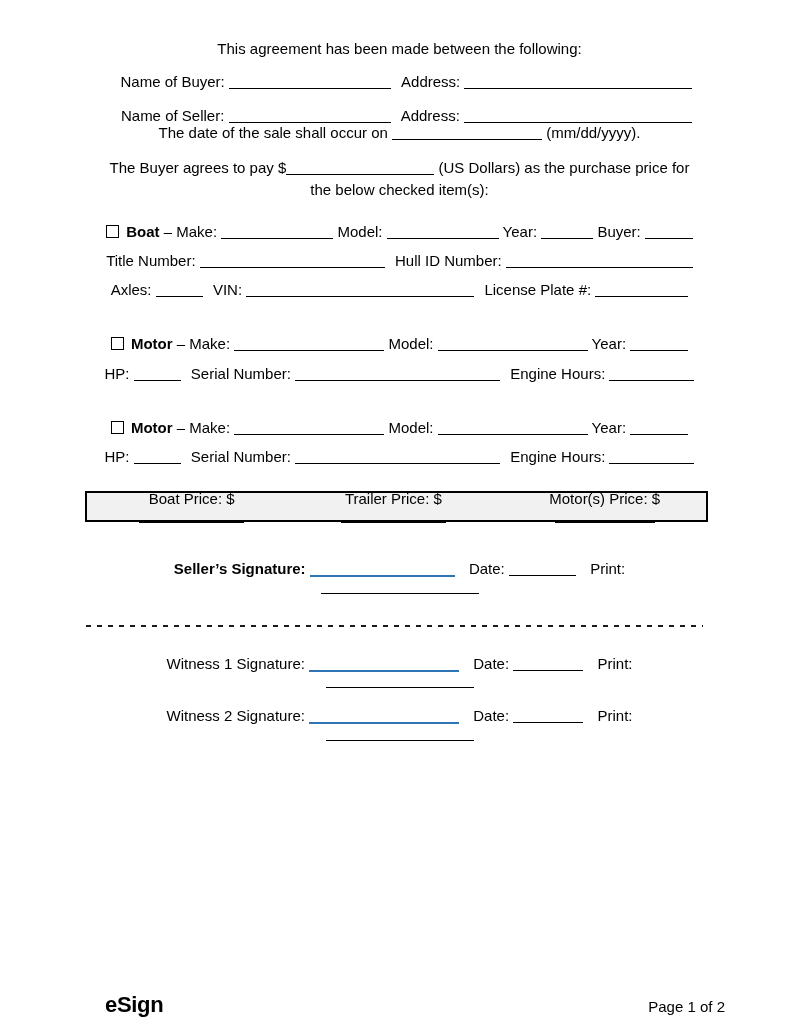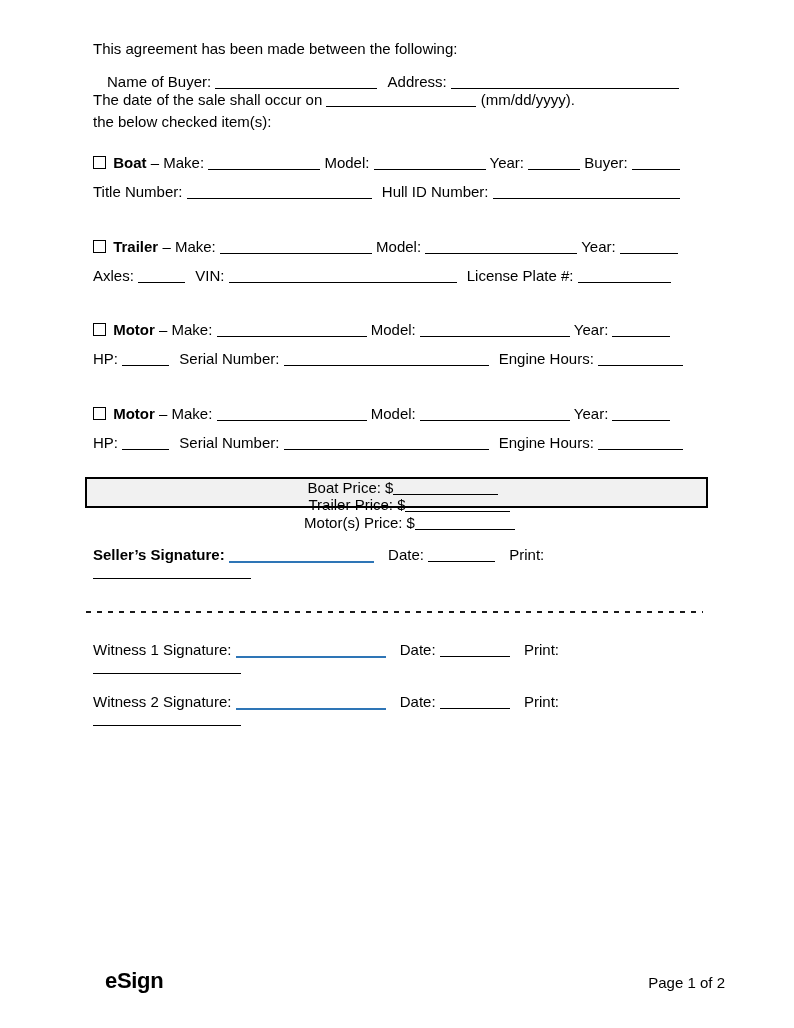--- a/index.html
+++ b/index.html
@@ -1,21 +1,21 @@
 <!DOCTYPE html>
 <html><head>
 <meta charset="utf-8">
 <style>
   html,body { margin:0; padding:0; background:#ffffff; }
   body { font-family:"Liberation Sans", sans-serif; color:#000000; }
   .page {
     position:relative; width:794px; height:1028px; margin:0 auto;
     background:#ffffff; overflow:hidden;
   }
-  .content { padding:0 88px 0 93px; font-size:15px; line-height:1.15; }
+  .content { padding:0 88px 0 93px; font-size:15px; line-height:1.15;text-align:center; }
   h1.title {
     margin:97px 0 0 0; text-align:center;
     font-size:30px; font-weight:700; line-height:1.1; letter-spacing:0.3px;
   }
   .row { margin:0; }
   .intro { margin-top:40px; }
   .party-row { margin-top:16px; padding-left:14px; }
   .date-row { }
   .pay-row { margin-top:18px; }
   .pay-cont { margin-top:5px; }
@@ -31,33 +31,32 @@
   .checkbox {
     display:inline-block; width:11px; height:11px;
     border:1.5px solid #000; vertical-align:-1px; margin-right:3px;
     background:#fff;
   }
   .price-box {
     margin-top:26px; margin-left:-8px; width:623px; height:31px;
     box-sizing:border-box; border:2px solid #000; background:#f1f1f1;
     display:flex; align-items:center; padding-left:13px;
     font-size:15px;
-    flex-direction:column;
   }
   .price-box .grp + .grp { margin-left:13px; }
   .sig-row { margin-top:38px; }
   .sig-row + .sig-row { margin-top:31px; }
   .wit-row { margin-top:28px; }
   .wit-row + .wit-row { margin-top:18px; }
   .dashed {
     margin-top:30px; margin-left:-7px; width:617px; height:2px;
     background:repeating-linear-gradient(90deg,#1a1a1a 0 5px,transparent 5px 11px);
   }
   .footer {
-    position:absolute; top:968px; left:105px; right:69px;
+    position:absolute; top:992px; left:105px; right:69px;
     display:flex; justify-content:space-between; align-items:baseline;
   }
   .brand { font-size:22px; font-weight:700; letter-spacing:-0.3px; }
   .page-ind { font-size:15px; }
   .ml6 { margin-left:6px; }
   .ml10 { margin-left:10px; }
 </style>
 </head>
 <body>
 
@@ -66,27 +65,37 @@
   <div class="content">
     <p class="row intro">This agreement has been made between the following:</p>
 
     <div class="row party-row">
       <span>Name of Buyer:</span>
       <span class="blank" style="width:162px"></span>
       <span class="ml6">Address:</span>
       <span class="blank" style="width:228px"></span>
     </div>
 
+    <div class="row party-row">
+      <span>Name of Seller:</span>
+      <span class="blank" style="width:162px"></span>
+      <span class="ml6">Address:</span>
+      <span class="blank" style="width:228px"></span>
+    </div>
 
     <div class="row date-row">
       <span>The date of the sale shall occur on</span>
       <span class="blank" style="width:150px"></span>
       <span>(mm/dd/yyyy).</span>
     </div>
 
+    <div class="row pay-row">
+      <span>The Buyer agrees to pay $</span><span class="blank" style="width:148px"></span>
+      <span>(US Dollars) as the purchase price for</span>
+    </div>
     <div class="row pay-cont">the below checked item(s):</div>
 
     <div class="row item-row1">
       <span class="checkbox"></span>
       <span class="bold">Boat</span>
       <span>–</span>
       <span>Make:</span>
       <span class="blank" style="width:112px"></span>
       <span>Model:</span>
       <span class="blank" style="width:112px"></span>
@@ -95,31 +104,20 @@
       <span>Buyer:</span>
       <span class="blank" style="width:48px"></span>
     </div>
     <div class="row item-row2">
       <span>Title Number:</span>
       <span class="blank" style="width:185px"></span>
       <span class="ml6">Hull ID Number:</span>
       <span class="blank" style="width:187px"></span>
     </div>
 
-    <div class="row item-row1 gap-lg">
-      <span class="checkbox"></span>
-      <span class="bold">Trailer</span>
-      <span>–</span>
-      <span>Make:</span>
-      <span class="blank" style="width:152px"></span>
-      <span>Model:</span>
-      <span class="blank" style="width:152px"></span>
-      <span>Year:</span>
-      <span class="blank" style="width:58px"></span>
-    </div>
     <div class="row item-row2">
       <span>Axles:</span>
       <span class="blank" style="width:47px"></span>
       <span class="ml6">VIN:</span>
       <span class="blank" style="width:228px"></span>
       <span class="ml6">License Plate #:</span>
       <span class="blank" style="width:93px"></span>
     </div>
 
     <div class="row item-row1 gap-lg">

